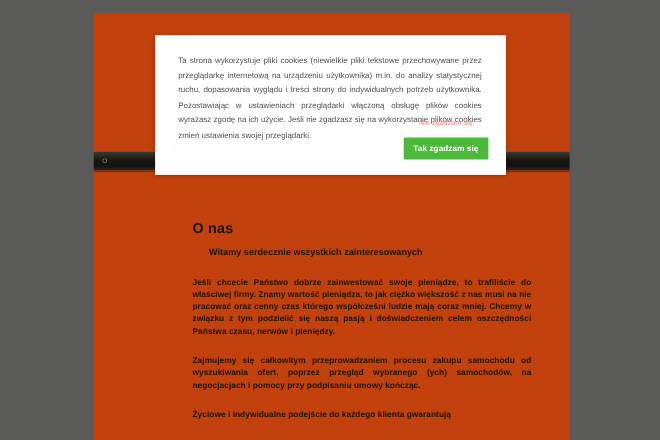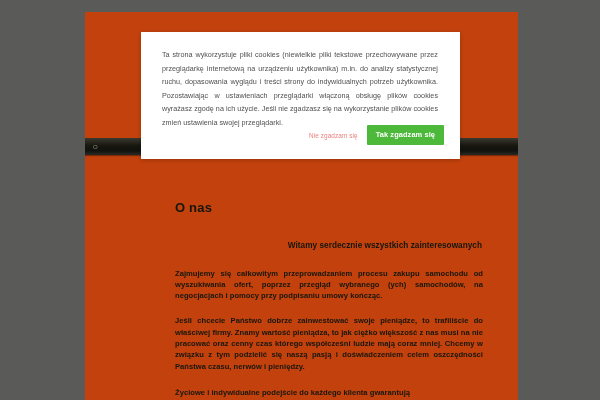--- a/index.html
+++ b/index.html
@@ -71,23 +71,23 @@
   #page-title {
     margin: 0;
     padding: 45px 0 0 90px;
     font-size: 13px;
     font-weight: bold;
     color: #16160f;
     letter-spacing: 0.2px;
   }
 
   #intro-block {
-    margin: 24px 0 0 0;
+    margin: 8px 0 0 0;
     padding: 0 36px 0 105px;
-    text-align: right;
+    text-align: left;
   }
   .intro-line {
     display: block;
     font-size: 8.2px;
     font-weight: bold;
     line-height: 13.5px;
     color: #16160f;
     letter-spacing: 0.05px;
   }
 
@@ -123,20 +123,21 @@
     text-align: justify;
     letter-spacing: 0.02px;
   }
   #cookie-actions {
     position: absolute;
     right: 16px;
     bottom: 14px;
     display: flex;
     align-items: center;
     gap: 9px;
+    flex-direction: column;
   }
   #decline-button {
     background: none;
     border: none;
     padding: 0;
     margin: 0;
     font-family: "Liberation Sans", sans-serif;
     font-size: 6.4px;
     color: #e8837f;
     cursor: pointer;
@@ -171,22 +172,22 @@
     </div>
 
     <div id="content">
 
       <h1 id="page-title">O nas</h1>
 
       <div id="intro-block">
         <span class="intro-line">Witamy serdecznie wszystkich zainteresowanych</span>
       </div>
 
+      <p class="body-para">Jeśli chcecie Państwo dobrze zainwestować swoje pieniądze, to trafiliście do właściwej firmy. Znamy wartość pieniądza, to jak ciężko większość z nas musi na nie pracować oraz cenny czas którego współcześni ludzie mają coraz mniej. Chcemy w związku z tym podzielić się naszą pasją i doświadczeniem celem oszczędności Państwa czasu, nerwów i pieniędzy.</p>
       <p class="body-para tight">Zajmujemy się całkowitym przeprowadzaniem procesu zakupu samochodu od wyszukiwania ofert, poprzez przegląd wybranego (ych) samochodów, na negocjacjach i pomocy przy podpisaniu umowy kończąc.</p>
-      <p class="body-para">Jeśli chcecie Państwo dobrze zainwestować swoje pieniądze, to trafiliście do właściwej firmy. Znamy wartość pieniądza, to jak ciężko większość z nas musi na nie pracować oraz cenny czas którego współcześni ludzie mają coraz mniej. Chcemy w związku z tym podzielić się naszą pasją i doświadczeniem celem oszczędności Państwa czasu, nerwów i pieniędzy.</p>
       <p class="body-para tight">Życiowe i indywidualne podejście do każdego klienta gwarantują</p>
 
     </div>
 
   </div>
 
   <div id="cookie-modal">
     <p id="cookie-text">Ta strona wykorzystuje pliki cookies (niewielkie pliki tekstowe przechowywane przez przeglądarkę internetową na urządzeniu użytkownika) m.in. do analizy statystycznej ruchu, dopasowania wyglądu i treści strony do indywidualnych potrzeb użytkownika. Pozostawiając w ustawieniach przeglądarki włączoną obsługę plików cookies wyrażasz zgodę na ich użycie. Jeśli nie zgadzasz się na wykorzystanie plików cookies zmień ustawienia swojej przeglądarki.</p>
     <div id="cookie-actions">
       <button id="decline-button">Nie zgadzam się</button>

